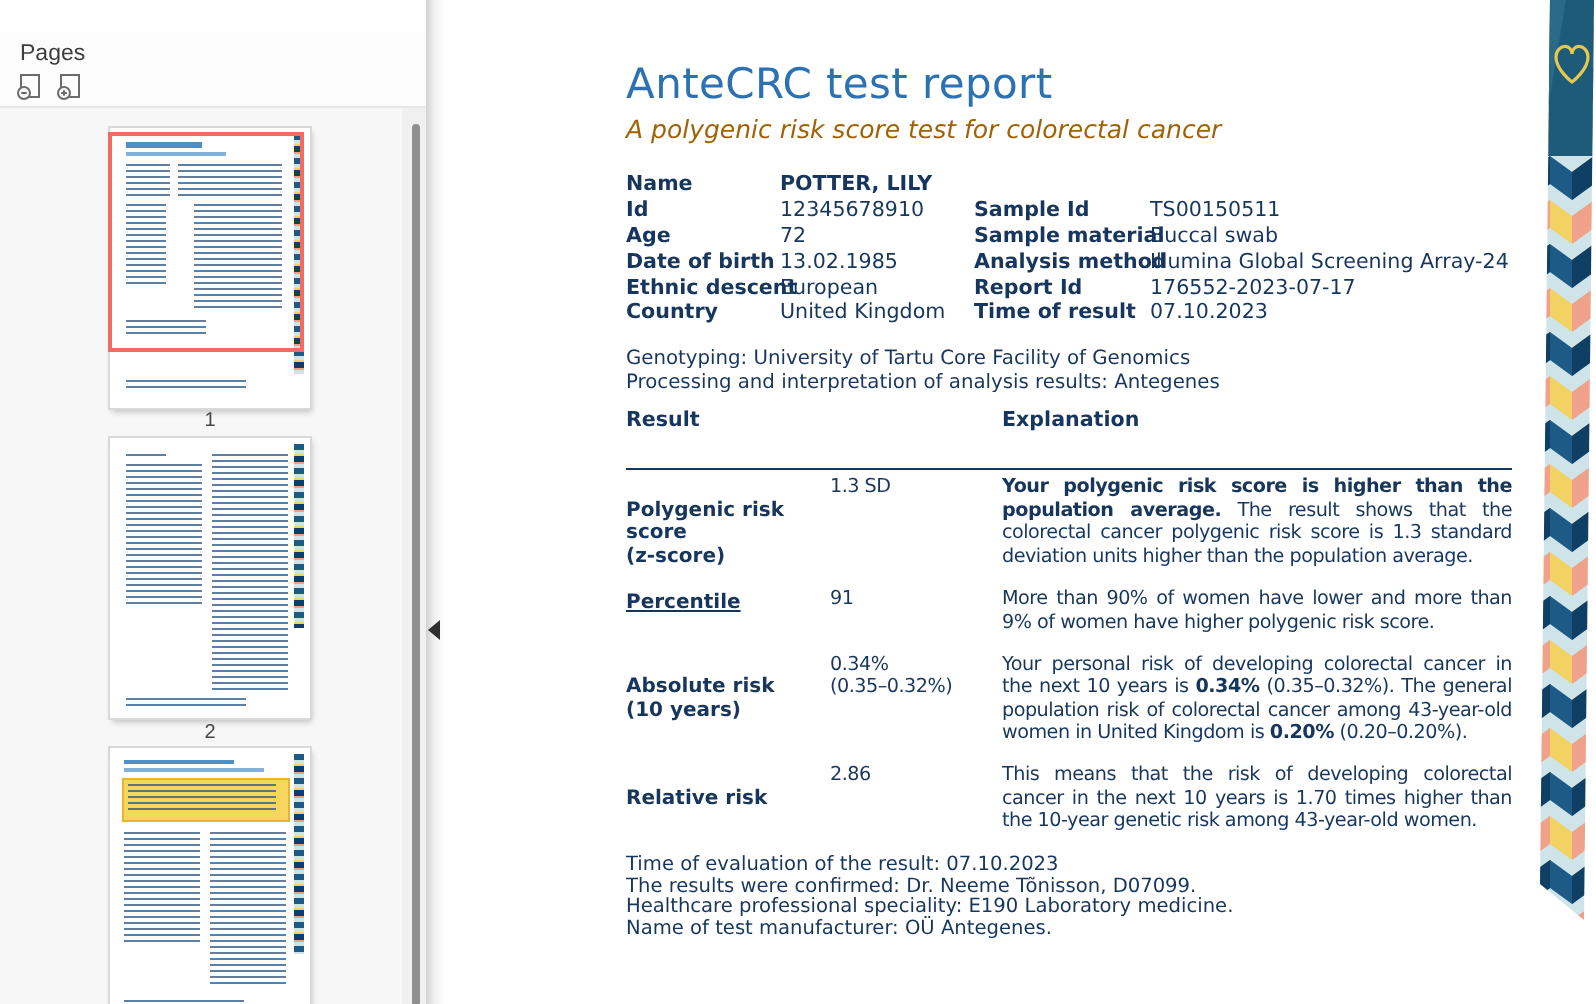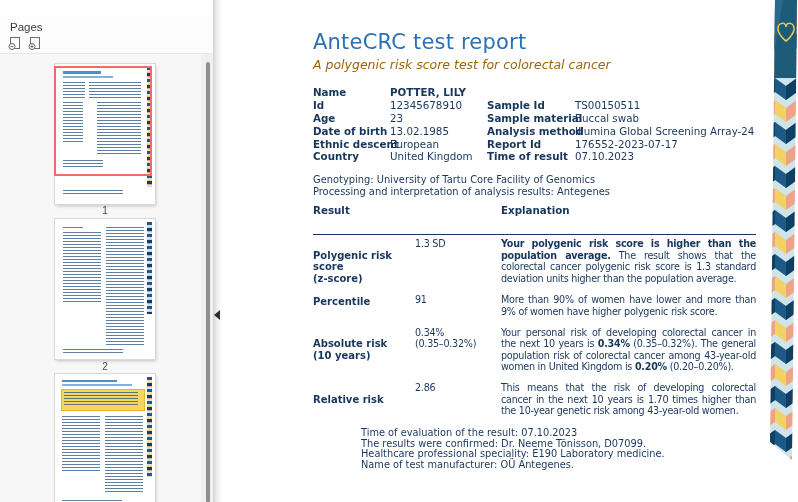--- a/index.html
+++ b/index.html
@@ -43,25 +43,25 @@
   #info-grid span{white-space:nowrap;overflow:visible;}
   .lbl{font-weight:bold;}
   #genotyping{position:absolute;left:91px;top:174px;font-size:9.9px;line-height:11.5px;}
   
   #results{position:absolute;left:91px;top:204px;width:443px;}
   #res-header{display:grid;grid-template-columns:188px 255px;font-size:10.3px;font-weight:bold;
     padding-bottom:18px;border-bottom:1.5px solid #17365d;}
   .res-row{display:grid;grid-template-columns:102px 86px 255px;font-size:9.6px;line-height:11.6px;letter-spacing:-0.25px;}
   .res-row.r1{margin-top:3px;} .res-row.r2{margin-top:10px;} .res-row.r3{margin-top:9px;} .res-row.r4{margin-top:9px;}
   .res-label{font-weight:bold;white-space:pre-line;padding-top:11.6px;font-size:10px;letter-spacing:0;}
-  .res-label.low{padding-top:2px;}
+  .res-label.low{padding-top:2px;text-decoration:underline;}
   .res-value{white-space:pre-line;}
   .res-expl{text-align:justify;}
   .bold{font-weight:bold;}
-  #doc-footer{position:absolute;left:91px;top:428px;font-size:9.8px;line-height:10.6px;margin-left:48px;}
+  #doc-footer{position:absolute;left:91px;top:428px;font-size:9.8px;line-height:10.6px;}
   
   #strip-svg{position:absolute;left:542px;top:0;}
 </style>
 </head>
 <body>
 
 <div id="sidebar">
   <div id="sidebar-header">
     <span class="pages-title">Pages</span>
     <button class="thumb-tool" id="tool-zoom-out" title="">
@@ -134,21 +134,21 @@
     <span class="lbl">POTTER, LILY</span>
     <span></span>
     <span></span>
 
     <span class="lbl">Id</span>
     <span>12345678910</span>
     <span class="lbl">Sample Id</span>
     <span>TS00150511</span>
 
     <span class="lbl">Age</span>
-    <span>23</span>
+    <span>72</span>
     <span class="lbl">Sample material</span>
     <span>Buccal swab</span>
 
     <span class="lbl">Date of birth</span>
     <span>13.02.1985</span>
     <span class="lbl">Analysis method</span>
     <span>Illumina Global Screening Array-24</span>
 
     <span class="lbl">Ethnic descent</span>
     <span>European</span>

